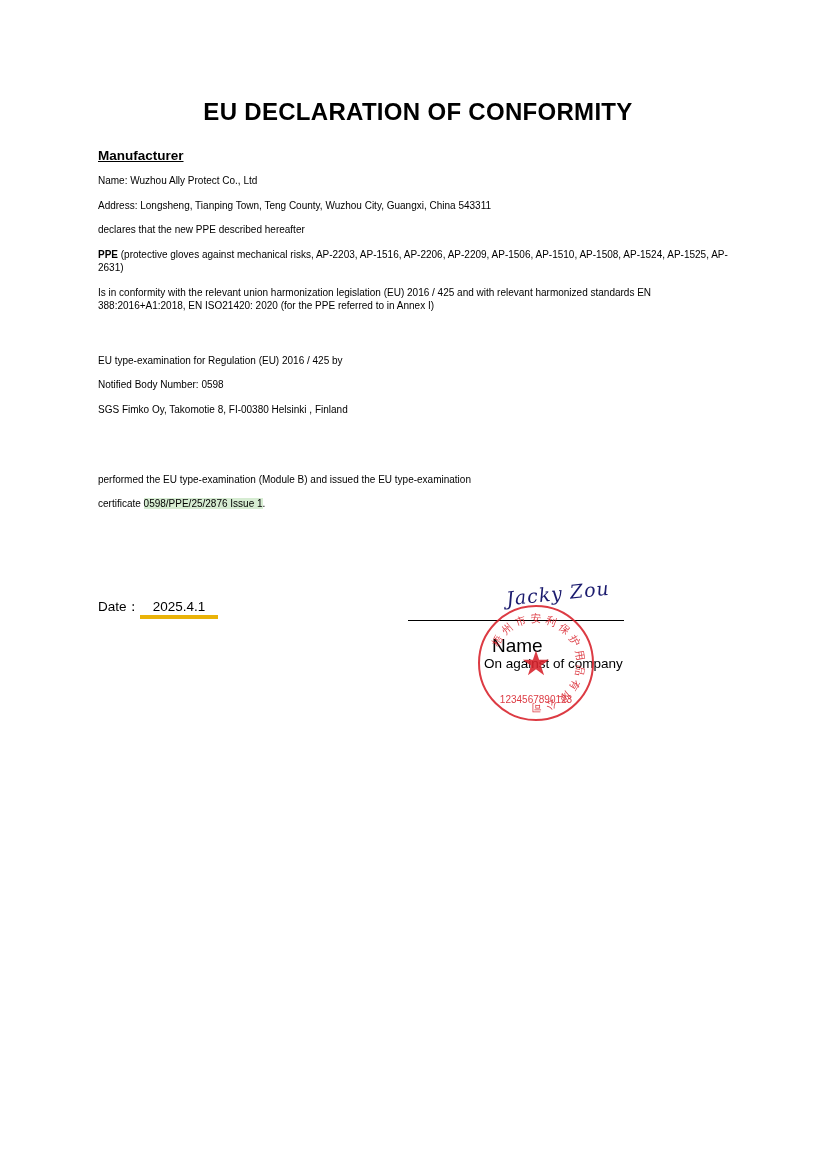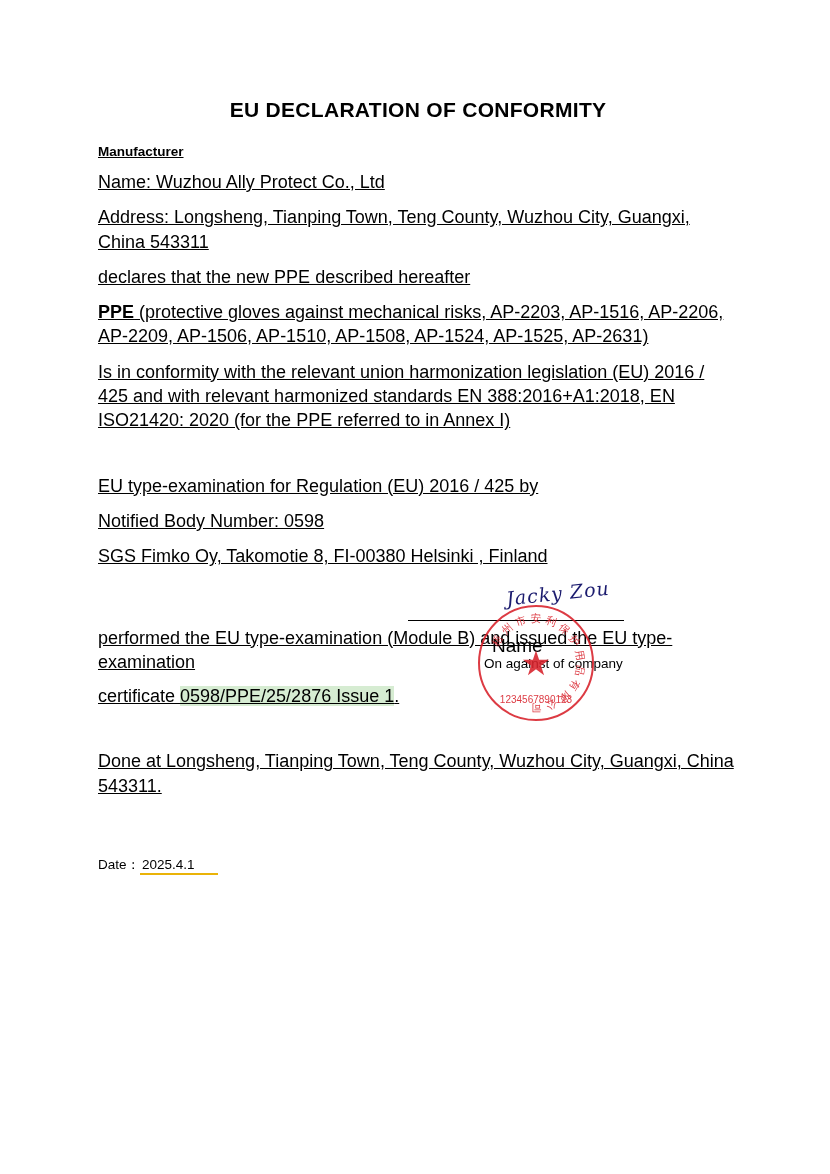--- a/index.html
+++ b/index.html
@@ -20,38 +20,37 @@
     overflow: hidden;
   }
   .content {
     position: absolute;
     left: 98px;
     top: 0;
     width: 640px;
   }
   .doc-title {
     text-align: center;
-    font-size: 21px;
+    font-size: 24px;
     font-weight: bold;
     letter-spacing: 0.3px;
     margin-top: 98px;
     margin-bottom: 16px;
   }
   .block-label {
     font-size: 13.5px;
     font-weight: bold;
     text-decoration: underline;
     margin-top: 22px;
   }
   p.line {
-    font-size: 18px;
+    font-size: 10px;
     line-height: 1.35;
     margin: 0;
     padding-top: 11px;
-    text-decoration: underline;
   }
   p.line.tight {
     padding-top: 10px;
   }
   .bold {
     font-weight: bold;
     text-align: center;
   }
   .spacer-lg {
     height: 30px;
@@ -64,22 +63,22 @@
     text-align: center;
   }
   .date-row {
     position: relative;
     padding-top: 58px;
     font-size: 13.5px;
   }
   .date-value {
     display: inline-block;
     min-width: 74px;
-    border-bottom: 2px solid #eab308;
-    text-align: left;
+    border-bottom: 4px solid #eab308;
+    text-align: center;
     padding: 0 2px 1px 2px;
   }
   .sign-area {
     position: absolute;
     left: 400px;
     top: 578px;
     width: 260px;
     height: 120px;
   }
   .sign-line {
@@ -192,21 +191,20 @@
     <p class="line">SGS Fimko Oy, Takomotie 8, FI-00380 Helsinki , Finland</p>
 
     <div class="spacer-xl"></div>
 
     <p class="line">performed the EU type-examination (Module B) and issued the EU type-examination</p>
 
     <p class="line tight"><span>certificate </span><span class="highlight">0598/PPE/25/2876 Issue 1</span><span>.</span></p>
 
     <div class="spacer-lg"></div>
 
-    <p class="line">Done at Longsheng, Tianping Town, Teng County, Wuzhou City, Guangxi, China 543311.</p>
 
     <div class="date-row">
       <span>Date：</span><span class="date-value">2025.4.1</span>
     </div>
 
   </div>
 
   <div class="sign-area">
     <div class="sign-script">Jacky Zou</div>
     <div class="sign-line"></div>

